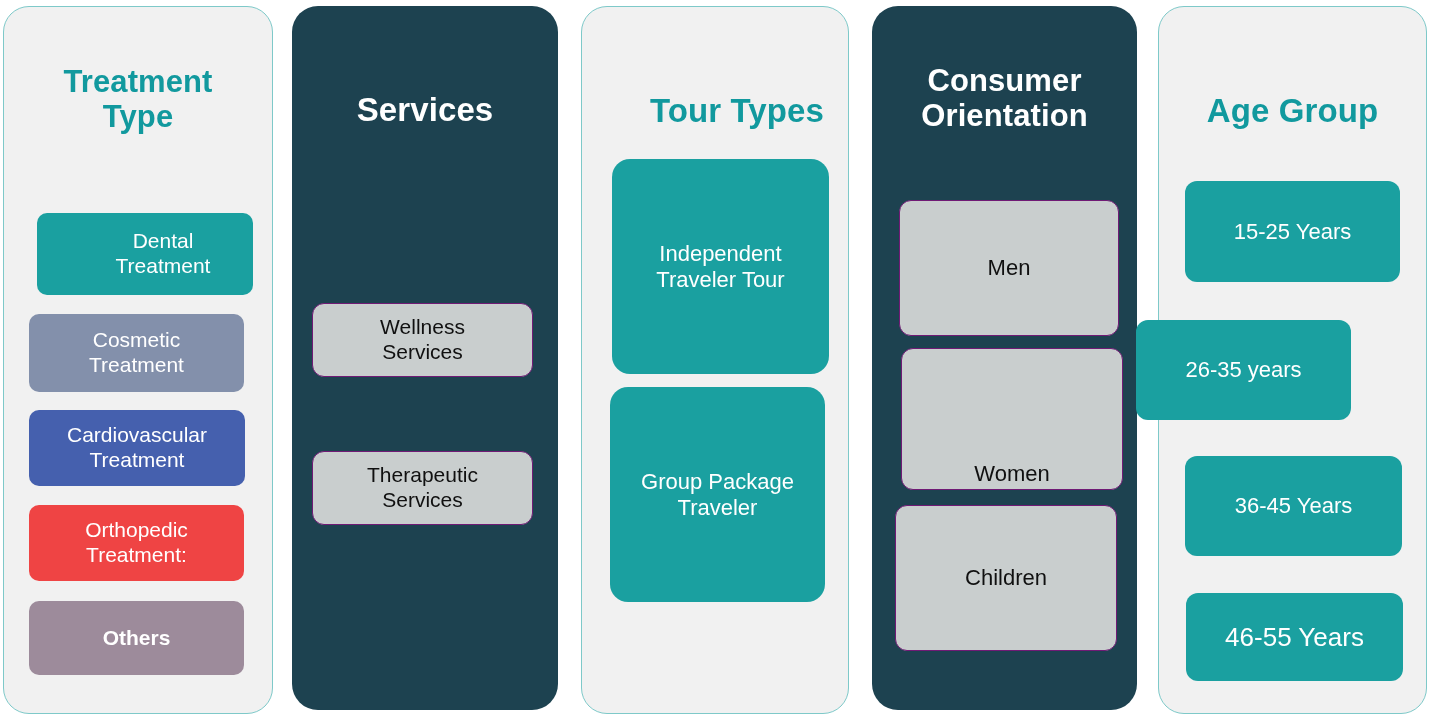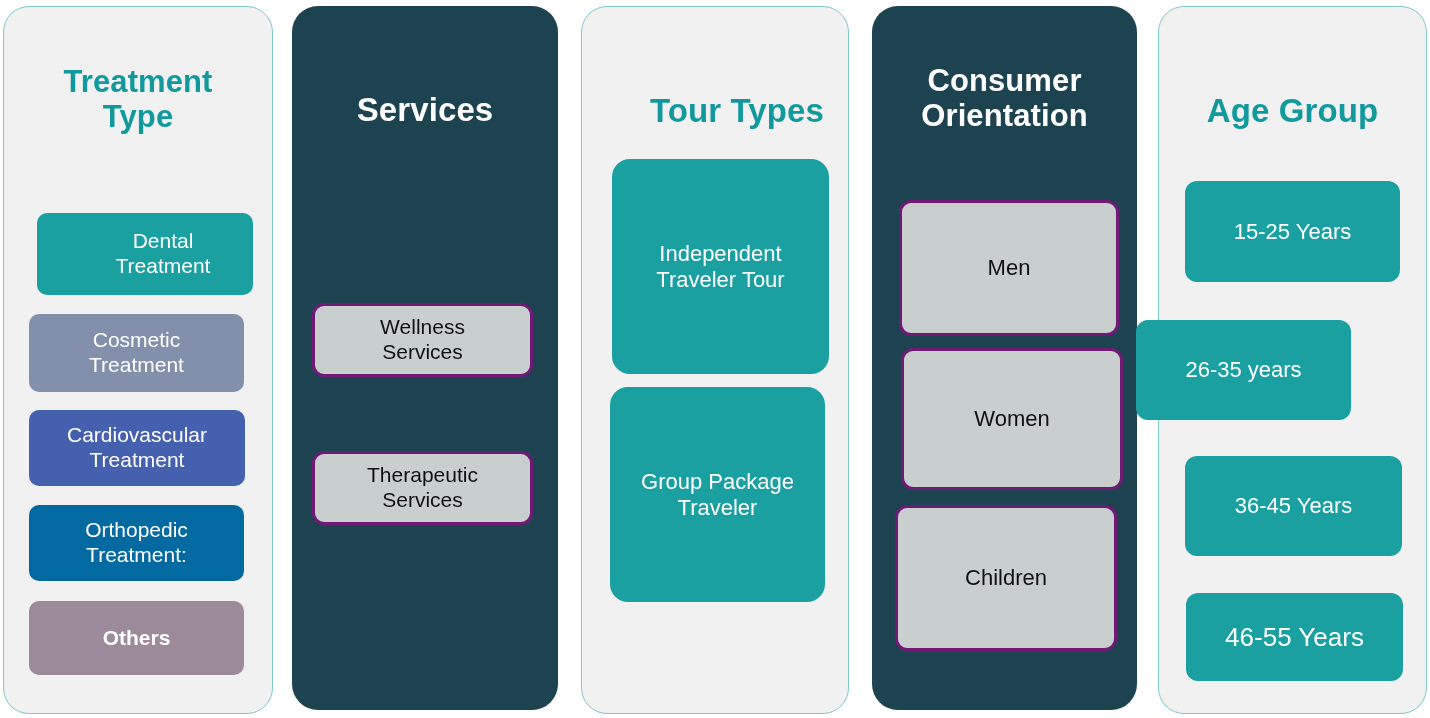--- a/index.html
+++ b/index.html
@@ -52,26 +52,26 @@
     align-items: center;
     justify-content: center;
     text-align: center;
     line-height: 1.18;
     border-radius: 10px;
     padding: 2px 8px;
   }
   .chip.teal      { background:#1aa0a0; color:#ffffff;padding-left:44px; }
   .chip.slate     { background:#8390ab; color:#ffffff; }
   .chip.indigo    { background:#4560ae; color:#ffffff; }
-  .chip.seagreen  { background:#0369a1; color:#ffffff; }
+  .chip.seagreen  { background:#ef4444; color:#ffffff; }
   .chip.mauve     { background:#9d8b9b; color:#ffffff; font-weight:bold; }
   .chip.greybox   {
     background:#c9cece;
     color:#101010;
-    border:3px solid #701a75;
+    border:1px solid #701a75;
     border-radius:12px;
   }
   .chip.tealbig   { background:#1aa0a0; color:#ffffff; border-radius:18px; }
   .chip.tealwide  { background:#1aa0a0; color:#ffffff; border-radius:12px;margin-top:28px; }
 </style>
 </head>
 <body>
 
 <div class="canvas">
 
@@ -151,21 +151,21 @@
     <div class="panel-title" style="top:58px; font-size:31px;">
       <div>Consumer</div>
       <div>Orientation</div>
     </div>
   </div>
   <div class="chip greybox" style="left:899px; top:200px; width:220px; height:136px; font-size:22px;">
     <div>
       <div>Men</div>
     </div>
   </div>
-  <div class="chip greybox" style="left:901px; top:348px; width:222px; height:142px; font-size:22px;">
+  <div class="chip greybox" style="left:901px; top:348px; width:222px; height:142px; font-size:22px;align-items:flex-end;">
     <div>
       <div>Women</div>
     </div>
   </div>
   <div class="chip greybox" style="left:895px; top:505px; width:222px; height:146px; font-size:22px;">
     <div>
       <div>Children</div>
     </div>
   </div>
 

